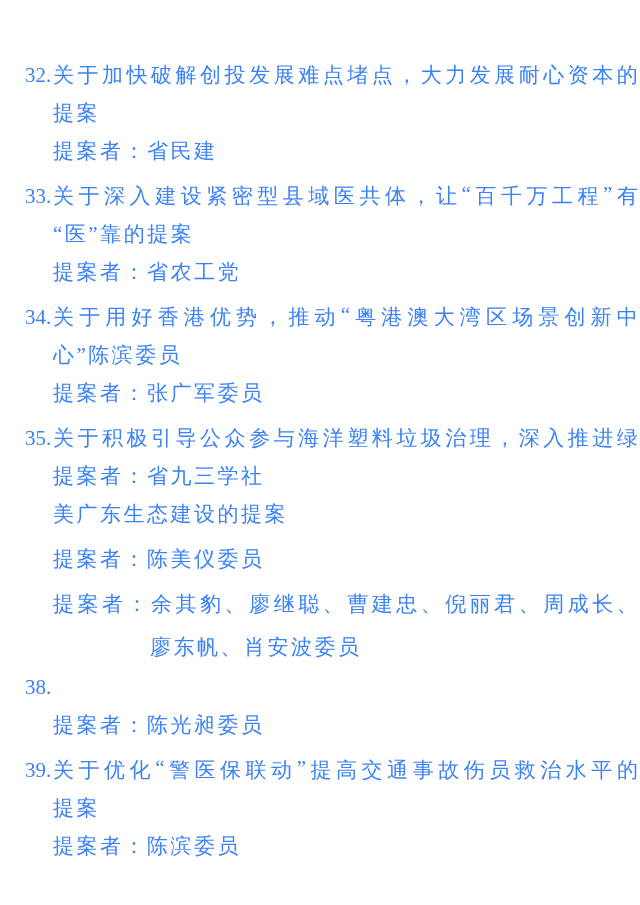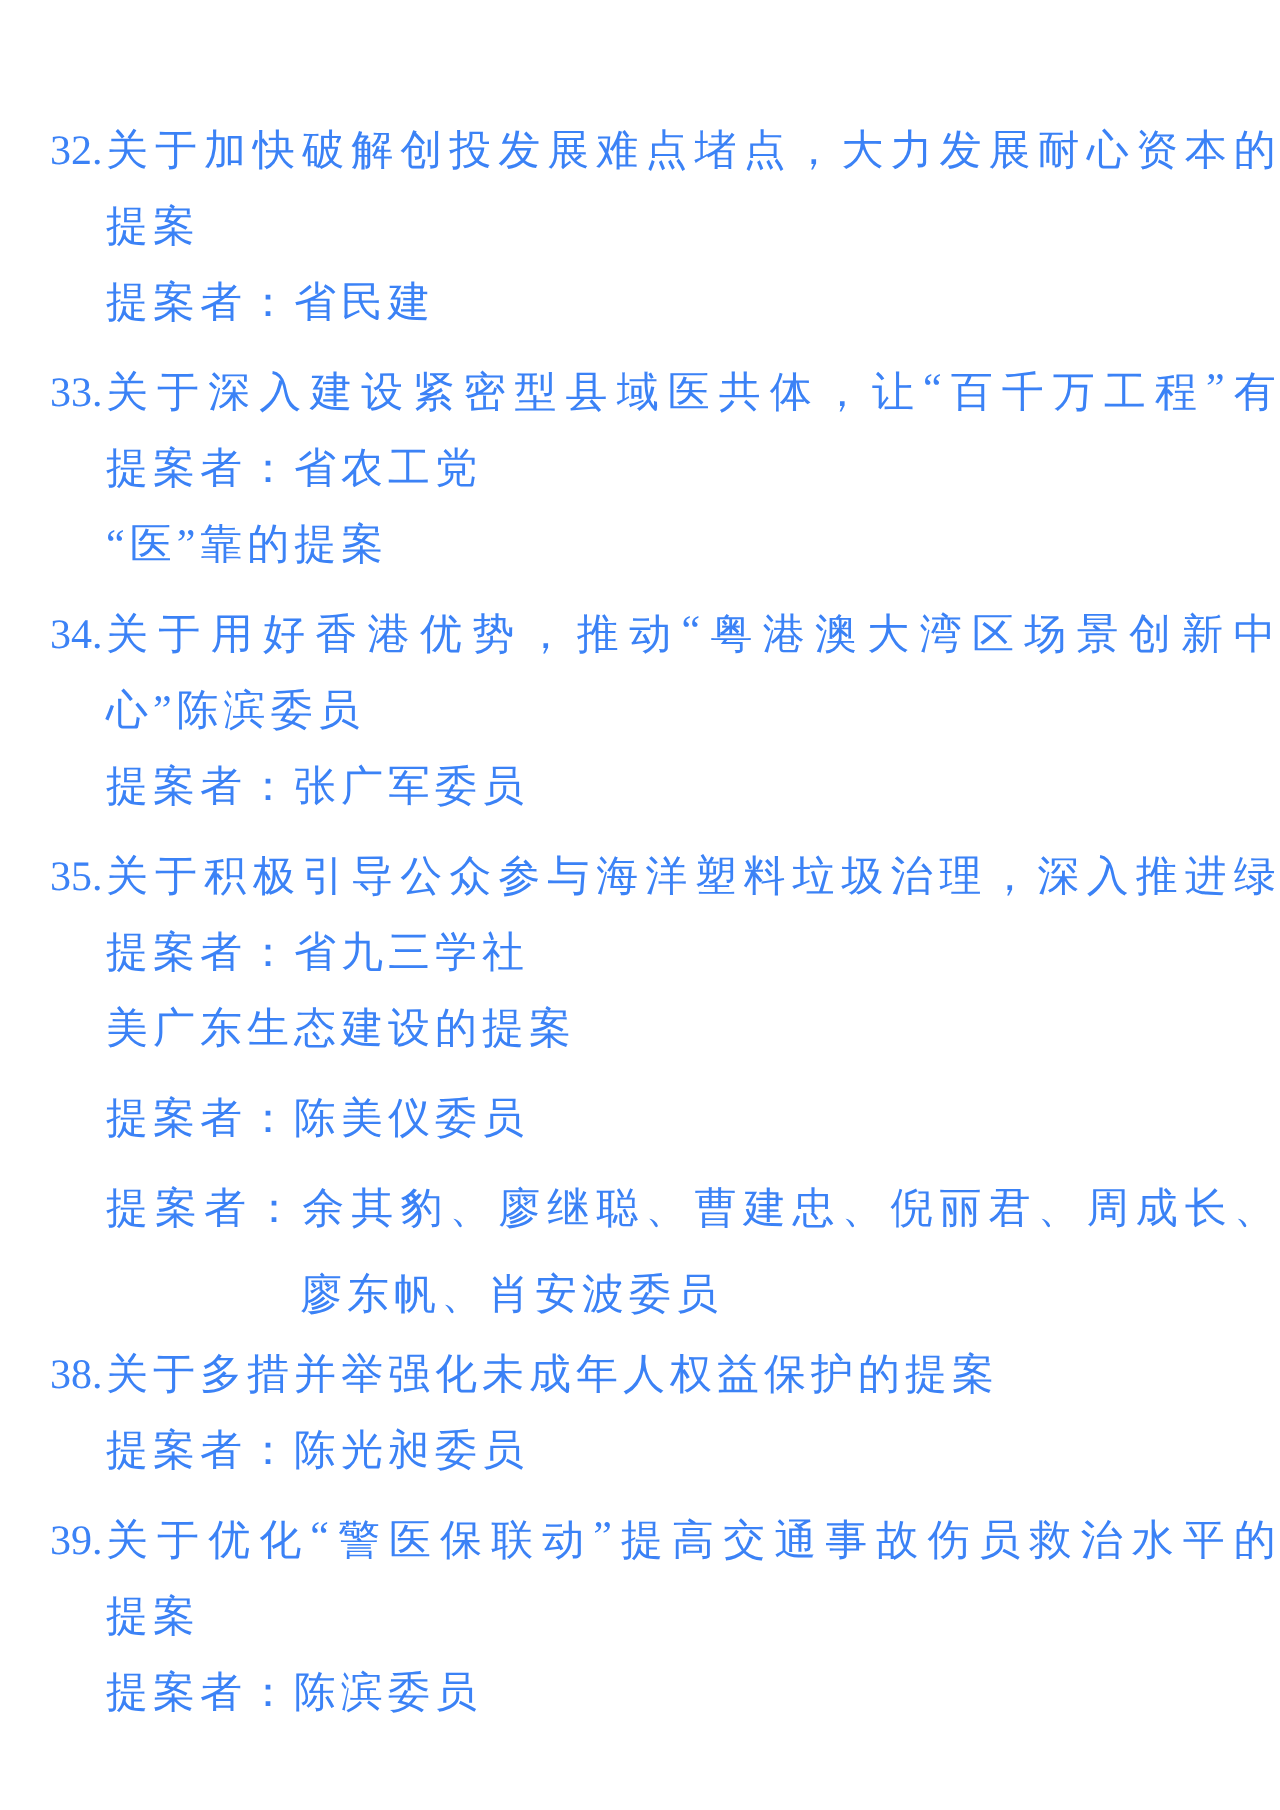--- a/index.html
+++ b/index.html
@@ -93,25 +93,25 @@
             <span>“</span>
             <span>百</span>
             <span>千</span>
             <span>万</span>
             <span>工</span>
             <span>程</span>
             <span>”</span>
             <span>有</span>
           </span>
         </div>
+        <div class="line cont">
+          <span class="content">“医”靠的提案</span>
+        </div>
         <div class="line prop">
           <span class="content">提案者：省农工党</span>
-        </div>
-        <div class="line cont">
-          <span class="content">“医”靠的提案</span>
         </div>
       </div>
       <div class="item">
         <div class="line first">
           <span class="num">34.</span>
           <span class="content just">
             <span>关</span>
             <span>于</span>
             <span>用</span>
             <span>好</span>
@@ -214,21 +214,20 @@
             <span>、</span>
           </span>
         </div>
         <div class="line prop-cont">
           <span class="content">廖东帆、肖安波委员</span>
         </div>
       </div>
       <div class="item">
         <div class="line first">
           <span class="num">38.</span>
-          <span class="content">关于多措并举强化未成年人权益保护的提案</span>
         </div>
         <div class="line prop">
           <span class="content">提案者：陈光昶委员</span>
         </div>
       </div>
       <div class="item">
         <div class="line first">
           <span class="num">39.</span>
           <span class="content just">
             <span>关</span>

